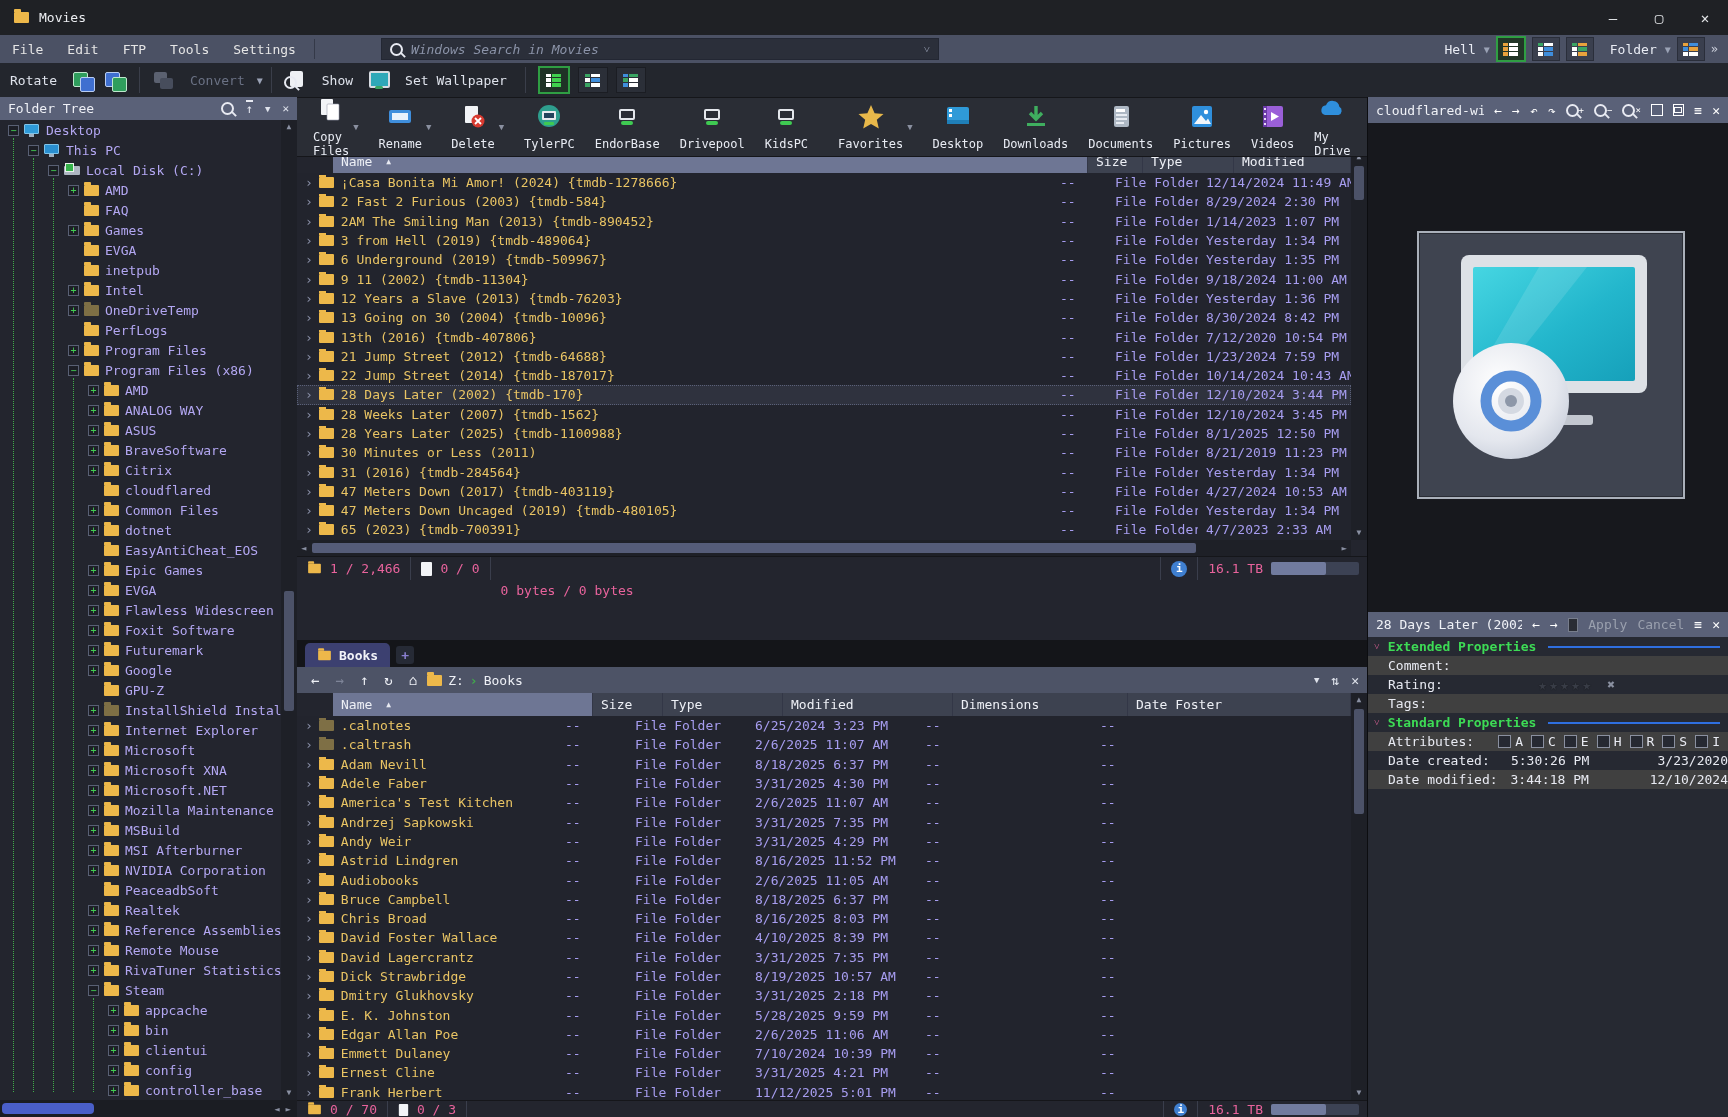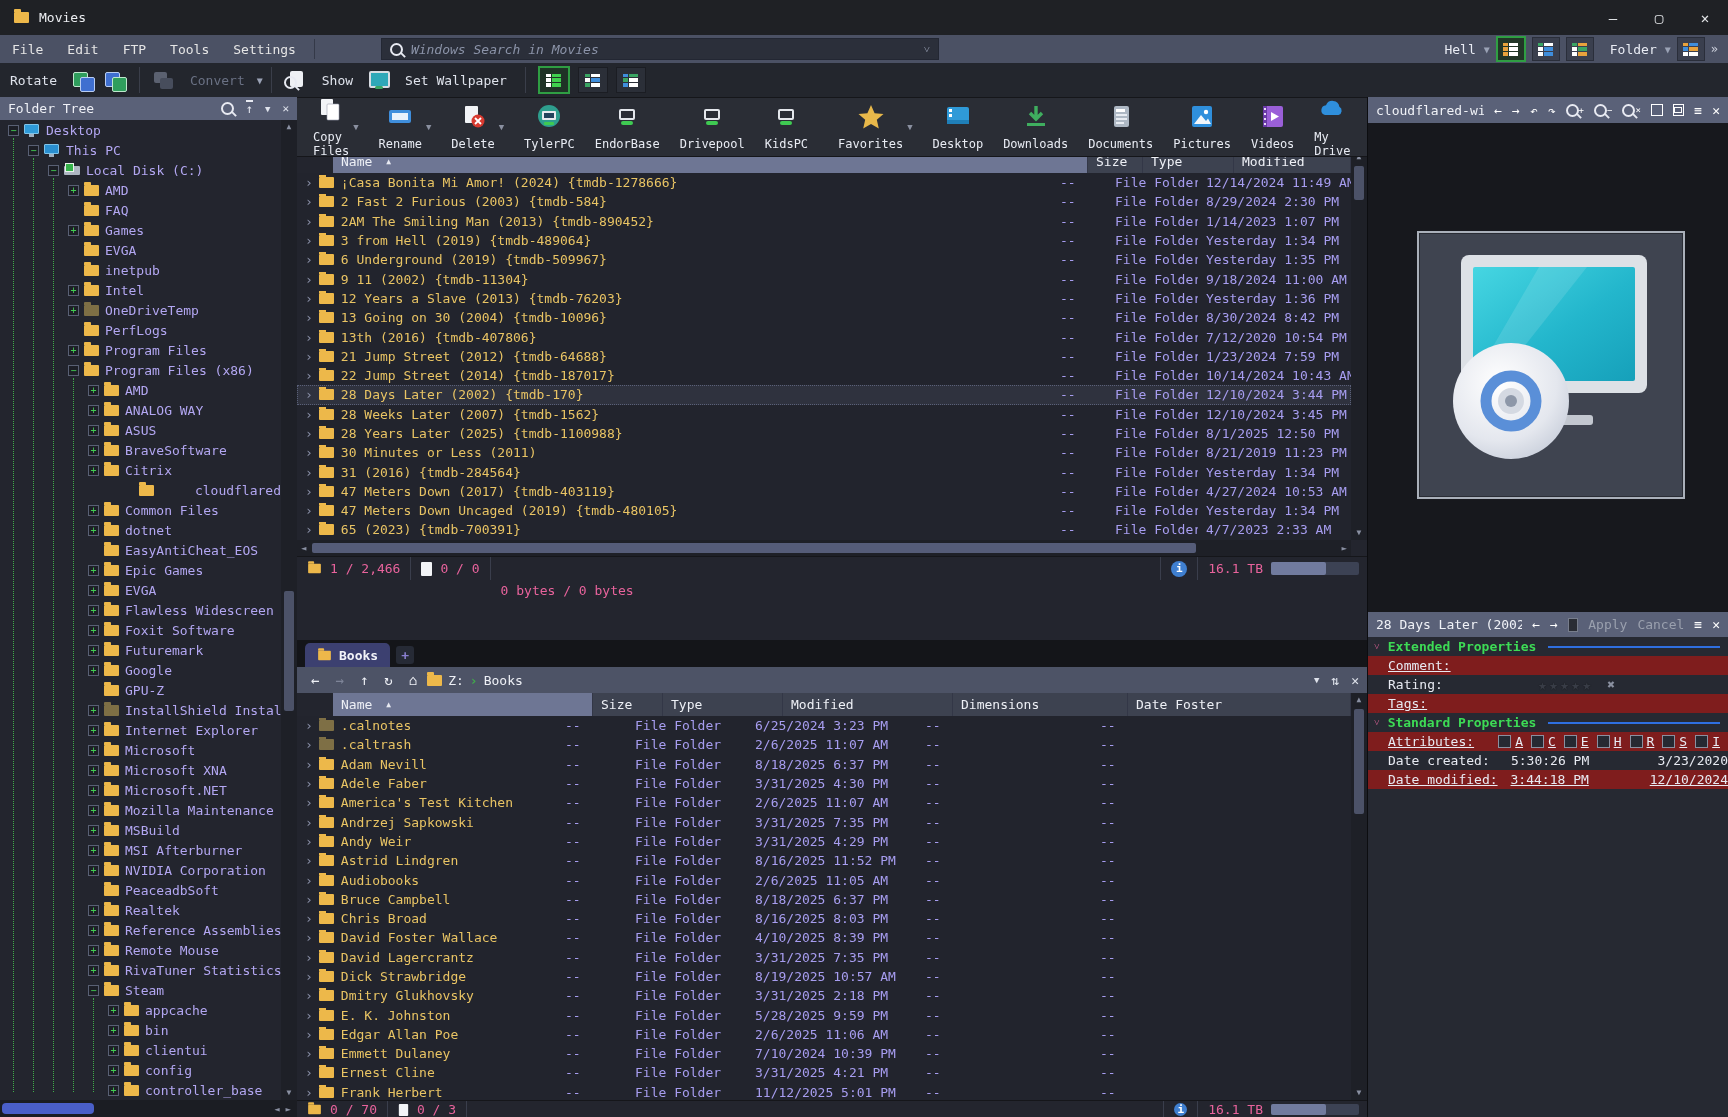--- a/index.html
+++ b/index.html
@@ -117,21 +117,21 @@
   .rtoolbar .rt{flex:0 1 auto;white-space:nowrap;overflow:hidden;}
   .ric{font-size:13px;color:#fff;}
   .viewer{position:absolute;left:0;right:0;top:26px;height:489px;background:#17181d;}
   .imgframe{position:absolute;left:49px;top:108px;width:264px;height:264px;background:#3f4450;border:2px solid #aab0ba;box-shadow:inset 0 0 0 1px #2a2d35;}
   .metahd{position:absolute;left:0;right:0;top:515px;height:25px;background:#5a6178;display:flex;align-items:center;padding:0 8px;gap:10px;color:#f0f2f7;}
   .metahd .mt{white-space:nowrap;overflow:hidden;flex:0 1 auto;}
   .chkbox{width:14px;height:14px;background:#2a2d35;border:1px solid #777d8c;box-sizing:border-box;}
   .graybtn{color:#9aa0ae;}
   .metabody{position:absolute;left:0;right:0;top:540px;bottom:0;background:#262932;}
   .mrow{height:19px;display:flex;align-items:center;padding-left:20px;color:#e8eaf2;}
-  .mrow.alt{background:#7f1d1d;text-decoration:underline;}
+  .mrow.alt{background:#404040;}
   .msect{height:19px;display:flex;align-items:center;gap:8px;padding-left:6px;}
   .msect .chv{color:#e06298;font-size:10px;}
   .msect .st{color:#3ddb55;font-weight:bold;}
   .msect .ln{flex:1;height:2px;background:#2f6fe0;margin:0 8px 0 4px;}
   .star{color:#383c46;font-size:15px;text-shadow:0 0 1px #111;margin-right:2px;}
   .rx{color:#8a90a0;font-weight:bold;margin-left:14px;}
   .attr{display:flex;align-items:center;gap:4px;margin-right:8px;}
   .attr .bx{width:13px;height:13px;background:#262932;border:1px solid #8a90a0;box-sizing:border-box;}
   .mlabel{width:150px;}
   .mval{width:130px;}
@@ -386,21 +386,21 @@
       <div class="trow" style="padding-left: 88px;">
         <span class="texp">+</span>
         <span class="fico" style="margin-right: 6px;"></span>
         <span class="tlabel">BraveSoftware</span>
       </div>
       <div class="trow" style="padding-left: 88px;">
         <span class="texp">+</span>
         <span class="fico" style="margin-right: 6px;"></span>
         <span class="tlabel">Citrix</span>
       </div>
-      <div class="trow" style="padding-left: 88px; justify-content: space-between;">
+      <div class="trow" style="padding-left: 88px;">
         <span class="texp none">−</span>
         <span class="fico" style="margin-right: 6px;"></span>
         <span class="tlabel">cloudflared</span>
       </div>
       <div class="trow" style="padding-left: 88px;">
         <span class="texp">+</span>
         <span class="fico" style="margin-right: 6px;"></span>
         <span class="tlabel">Common Files</span>
       </div>
       <div class="trow" style="padding-left: 88px;">

